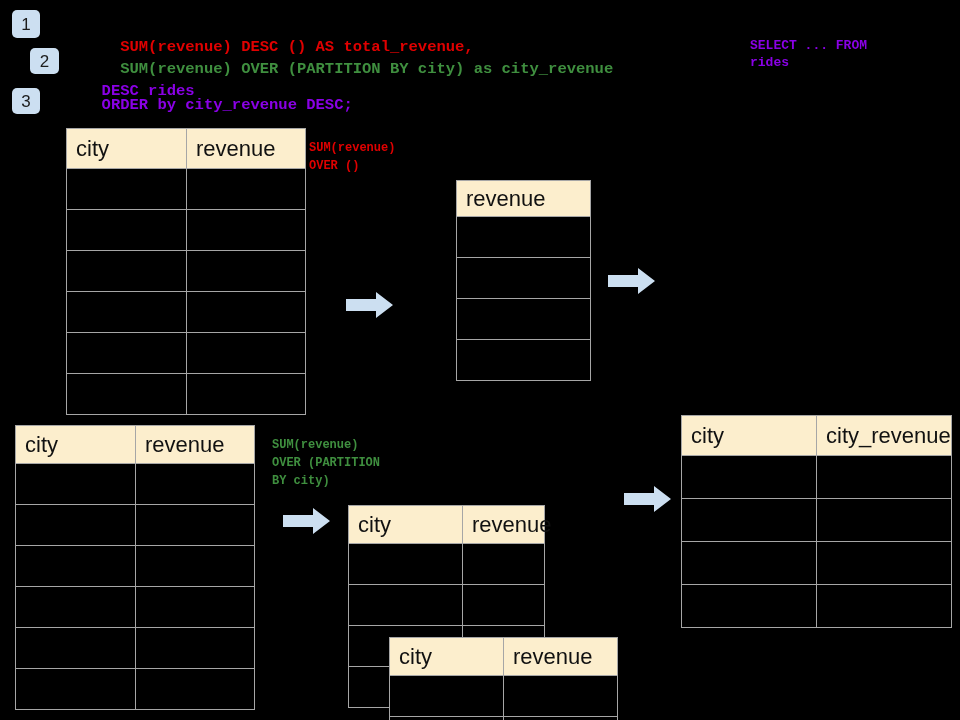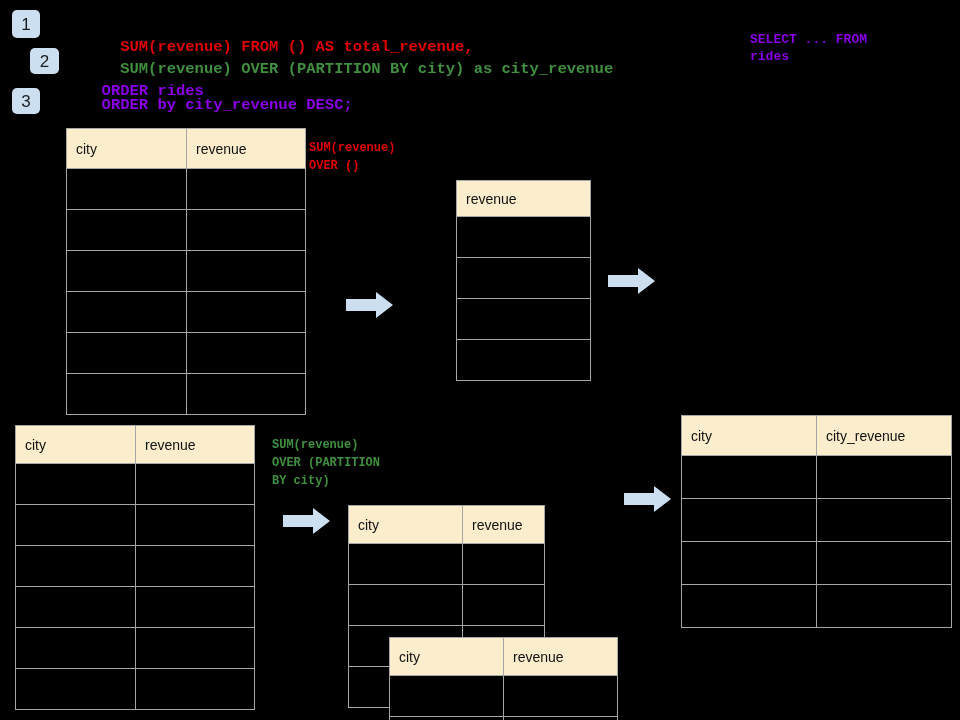--- a/index.html
+++ b/index.html
@@ -58,21 +58,21 @@
   .tbl td {
     border: 1px solid #a6a6a6;
     padding: 0;
     background: #000000;
     box-sizing: border-box;
   }
   .tbl td.hdr {
     background: #fceecd;
     color: #111111;
     font-family: "Liberation Sans", sans-serif;
-    font-size: 14px;
+    font-size: 22px;
     padding: 0 9px;
     vertical-align: middle;
     white-space: nowrap;
   }
 
   
   .arrow {
     position: absolute;
   }
 </style>
@@ -84,26 +84,26 @@
   <div class="badge" style="left:12px; top:10px; width:28px; height:28px;">
     <span>1</span>
   </div>
   <div class="badge" style="left:30px; top:48px; width:29px; height:26px;">
     <span>2</span>
   </div>
   <div class="badge" style="left:12px; top:88px; width:28px; height:26px;">
     <span>3</span>
   </div>
 
-  <div class="code code-main c-red" style="left:83px; top:37px;">    SUM(revenue) FROM () AS total_revenue,</div>
+  <div class="code code-main c-red" style="left:83px; top:37px;">    SUM(revenue) DESC () AS total_revenue,</div>
   <div class="code code-main c-green" style="left:83px; top:59px;">    SUM(revenue) OVER (PARTITION BY city) as city_revenue</div>
-  <div class="code code-main c-purple" style="left:83px; top:81px;">  ORDER rides</div>
+  <div class="code code-main c-purple" style="left:83px; top:81px;">  DESC rides</div>
   <div class="code code-main c-purple" style="left:83px; top:95px;">  ORDER by city_revenue DESC;</div>
 
-  <div class="code code-small c-purple" style="left:750px; top:32px;">SELECT ... FROM
+  <div class="code code-small c-purple" style="left:750px; top:38px;">SELECT ... FROM
 rides</div>
 
   <div class="code code-annot c-red" style="left:309px; top:139px;">SUM(revenue)
 OVER ()</div>
 
   <div class="code code-annot c-green" style="left:272px; top:436px;">SUM(revenue)
 OVER (PARTITION
 BY city)</div>
 
   <table class="tbl" style="left:66px; top:128px; width:239px;">

